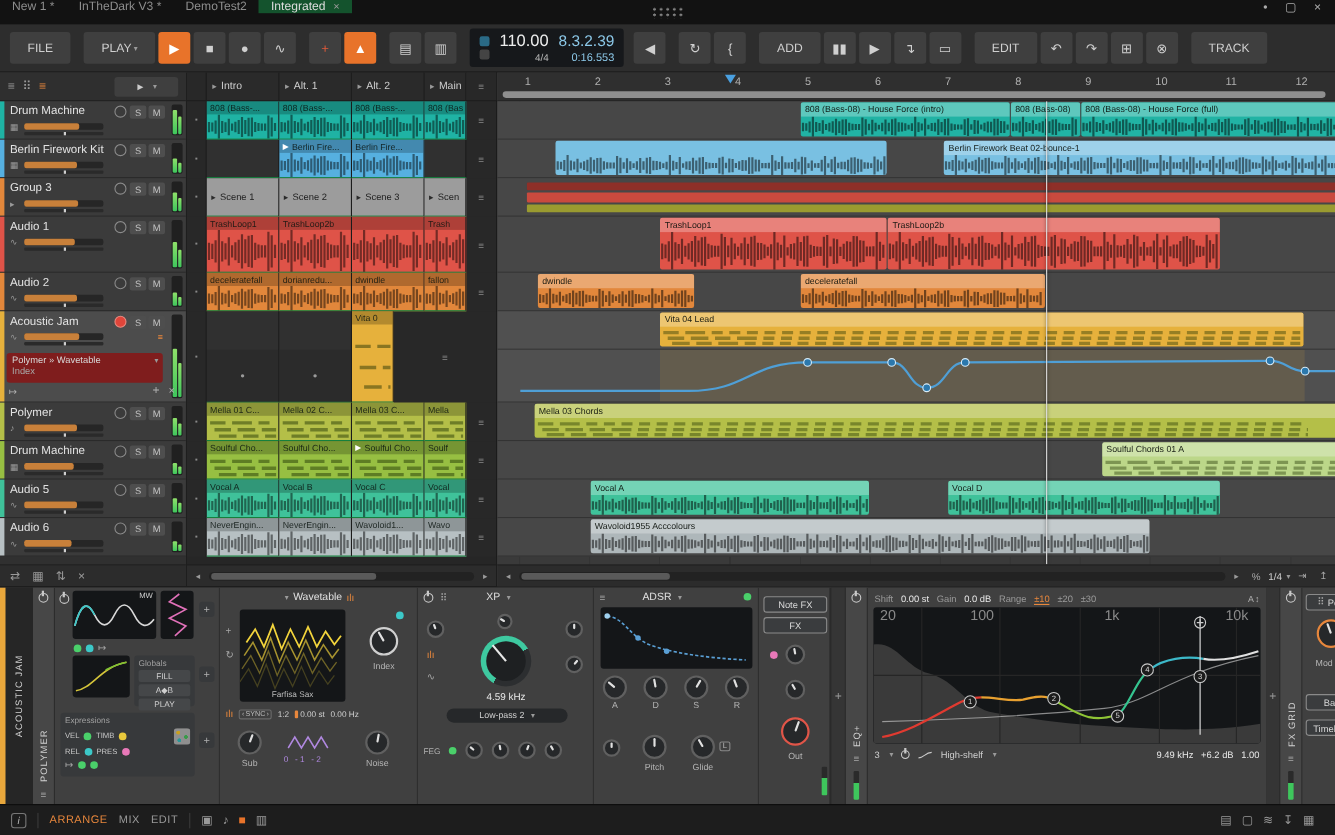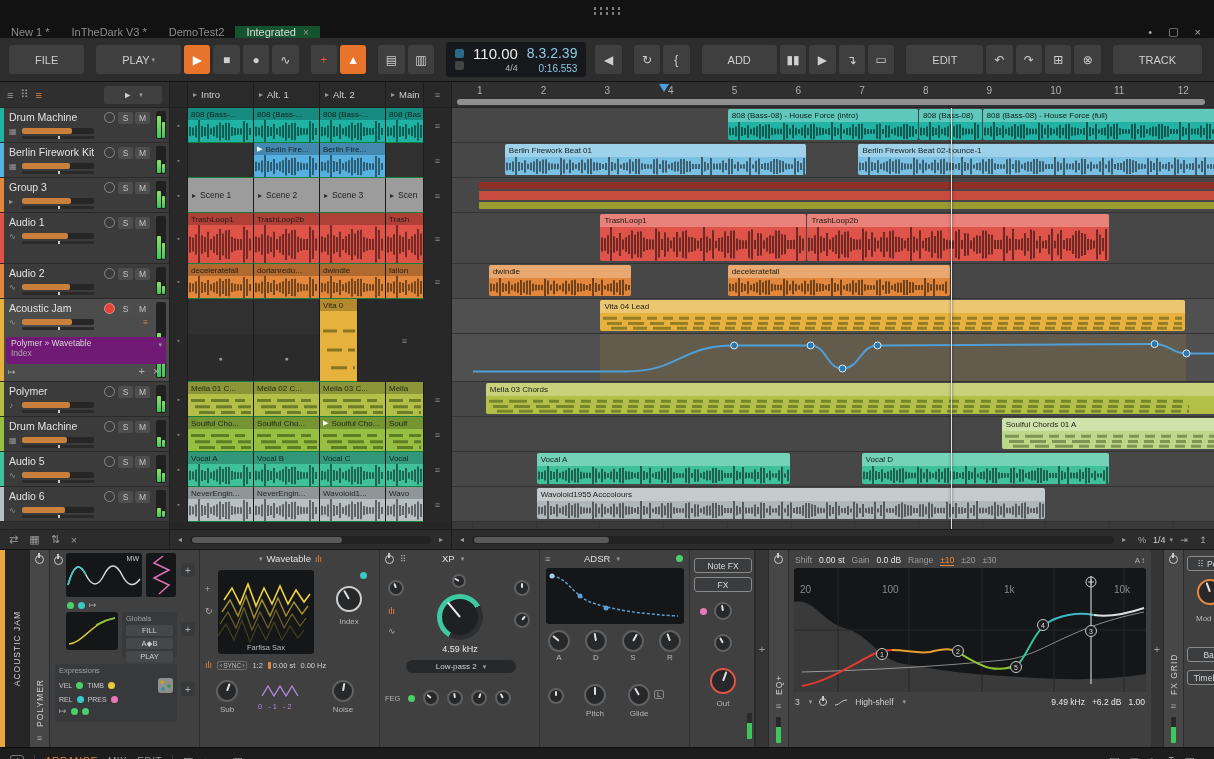--- a/index.html
+++ b/index.html
@@ -3,29 +3,29 @@
 <meta charset="utf-8">
 <style>
 *{box-sizing:border-box;margin:0;padding:0}
 html,body{width:1214px;height:759px;overflow:hidden}
 body{font-family:"Liberation Sans","DejaVu Sans",sans-serif;background:#1a1a1a;color:#c8c8c8;font-size:11px}
 #app{width:1214px;height:759px;display:flex;flex-direction:column;position:relative}
 button{border:none;cursor:default;font-family:inherit}
 svg{display:block}
 .flex1{flex:1}
 
-#titlebar{height:38px;background:#121212;display:flex;align-items:flex-end;flex:none;position:relative}
+#titlebar{height:22px;background:#121212;display:flex;align-items:flex-start;flex:none;position:relative}
 .tab{display:flex;align-items:center;gap:7px;padding:0 11px;font-size:11px;color:#8d8d8d}
 .tab.active{background:#14532d;color:#dddddd}
 .tab .tx{font-size:10px;color:#9a9a9a}
 #logo{position:absolute;left:592px;top:6px;width:30px;height:11px;background-image:radial-gradient(circle,#808080 1.1px,transparent 1.4px);background-size:6px 5px}
 #winctl{margin-left:auto;display:flex;align-items:center;gap:16px;padding:0 13px;color:#ababab;font-size:11px}
 
 #toolbar{height:44px;background:#2d2d2d;border-bottom:1px solid #141414;display:flex;align-items:center;padding:0 9px;flex:none}
-.tb{height:29px;background:#3f3f3f;border-radius:3px;display:flex;align-items:center;justify-content:center;padding:0 26px;font-size:11px;color:#cfcfcf;margin-right:3px}
+.tb{height:29px;background:#3f3f3f;border-radius:3px;display:flex;align-items:center;justify-content:center;padding:0 16px;font-size:11px;color:#cfcfcf;margin-right:3px}
 .tbi{width:29px;padding:0;font-size:12px}
 .tb.on{background:#e8732a;color:#fff}
 .tb .accentg{color:#e05a3a}
 .gap{margin-left:9px}
 .caret{font-size:7px;color:#9a9a9a;margin-left:2px}
 #display{height:35px;background:#16181b;border-radius:3px;display:flex;align-items:center;padding:3px 9px;margin:0 9px;gap:9px}
 .dtoggles{display:flex;flex-direction:column;gap:3px}
 .dtoggles span{width:9px;height:9px;border-radius:2px;background:#2a6a86}
 .dtoggles span:last-child{background:#444}
 .tempo-wrap,.pos-wrap{display:flex;flex-direction:column;align-items:flex-end;line-height:1}
@@ -50,21 +50,21 @@
 .tvol i{display:block;height:100%;background:#c8803a;border-radius:2px}
 .tpan{position:absolute;left:22px;top:28px;width:72px;height:3px;background:#2a2a2a;border-radius:1px}
 .tpan i{display:block;height:100%;width:2px;margin-left:50%;background:#cfcfcf}
 .tarm{position:absolute;right:54px;top:4px;width:11px;height:11px;border-radius:50%;border:1.5px solid #8a8a8a}
 .tarm.on{background:#e0453a;border-color:#e88a80}
 .tsm{position:absolute;top:4px;width:15px;height:12px;background:#4e4e4e;border-radius:2px;font-size:8.5px;color:#c3c3c3;text-align:center;line-height:12px}
 .tsm.s{right:36px}.tsm.m{right:19px}
 .routeic{position:absolute;right:21px;top:19px;font-size:8px;color:#e8873c}
 .tmeter{position:absolute;right:3px;top:3px;bottom:3px;width:10px;display:flex;gap:1px;align-items:flex-end;background:#202020;padding:1px;border-radius:2px}
 .tmeter i{flex:1;background:linear-gradient(to top,#3ec65c,#8fe06a);border-radius:1px;min-height:2px}
-.dslot{position:absolute;left:6px;top:38px;width:160px;height:27px;background:#701a75;border-radius:3px;padding:2px 5px;line-height:1.15}
+.dslot{position:absolute;left:6px;top:38px;width:142px;height:27px;background:#7f1d1d;border-radius:3px;padding:2px 5px;line-height:1.15}
 .dslot .l1{font-size:8.5px;color:#d8d8d8;white-space:nowrap;overflow:hidden}
 .dslot .l2{font-size:8.5px;color:#a8a8a8}
 .dslot .caret{position:absolute;right:4px;top:4px}
 .drow2{position:absolute;left:6px;top:68px;right:6px;height:12px;font-size:9px;color:#b0b0b0}
 .drow2 .route{position:absolute;left:2px;top:0}
 .drow2 .plus{position:absolute;right:18px;top:-2px;font-size:11px}
 .drow2 .close{position:absolute;right:4px;top:-1px;font-size:10px}
 #tp-foot{height:20px;flex:none;background:#2c2c2c;border-top:1px solid #222;display:flex;align-items:center;gap:11px;padding:0 9px;font-size:10px;color:#9a9a9a}
 
 #launcher{width:282px;flex:none;background:#262626;display:flex;flex-direction:column;border-right:1px solid #1c1c1c}
@@ -157,21 +157,21 @@
 .envknobs{position:absolute;left:8px;top:80px;right:8px;display:flex;justify-content:space-between}
 .envknobs>div{text-align:center;display:flex;flex-direction:column;align-items:center}
 .obtn{height:15px;border:1px solid #8a8a8a;border-radius:3px;font-size:8.5px;color:#d8d8d8;display:flex;align-items:center;justify-content:center;gap:3px;background:#3a3c3e}
 .badge{font-size:7px;border:1px solid #888;border-radius:2px;color:#bbb;padding:0 2px}
 .eqcontent{flex:1;display:flex;flex-direction:column;padding:2px 4px}
 .eqhead{height:16px;display:flex;align-items:center;gap:7px;font-size:8.5px;padding:0 2px}
 .lab{color:#9a9a9a}.val{color:#e8e8e8}
 .val.orange{color:#e8873c;border-bottom:1px solid #e8873c}
 .eqauto{margin-left:auto;color:#b0b0b0;font-size:8px;display:flex;gap:1px}
 .eqdisp{position:relative;width:352px;height:124px;margin:0 auto}
-.eqfl{position:absolute;top:16px;font-size:10px;color:#8a8a8a}
+.eqfl{position:absolute;top:0;font-size:13px;color:#8a8a8a}
 .eqpt{position:absolute;width:12px;height:12px;border:1px solid #c8c8c8;border-radius:50%;background:#1c1c1c;color:#ddd;font-size:7px;display:flex;align-items:center;justify-content:center}
 .eqfoot{height:16px;display:flex;align-items:center;gap:7px;font-size:8.5px;padding:0 2px;color:#cfcfcf;margin-top:2px}
 .pwr.sm{width:8px;height:8px}
 .stripmeter{width:5px;height:26px;background:linear-gradient(to top,#3ec65c 60%,#2a2a2a 60%);border-radius:1px}
 .fxgc{flex:1;display:flex;flex-direction:column;align-items:center;gap:8px;padding:6px 3px;position:relative}
 .fxg{flex:1;overflow:hidden}
 
 #statusbar{height:28px;flex:none;background:#1d1d1d;border-top:1px solid #0e0e0e;display:flex;align-items:center;gap:10px;padding:0 10px;font-size:10px}
 .sbinfo{width:14px;height:14px;border:1px solid #777;border-radius:3px;color:#bbb;display:flex;align-items:center;justify-content:center;font-size:9px;font-style:italic}
 .vdiv{width:1px;height:14px;background:#3a3a3a}
@@ -915,21 +915,20 @@
               <div class="aclab">808 (Bass-08) - House Force (full)</div>
               <div class="acbody">
                 <svg width="250.615" height="19">
                   <path d="M2,5.6V13.4M5,6.1V12.9M8,4.5V14.5M11,0.0V19.0M14,5.0V14.0M17,5.9V13.1M20,3.3V15.7M23,6.8V12.2M26,5.5V13.5M29,4.3V14.7M32,2.0V17.0M35,4.2V14.8M38,2.6V16.4M41,2.3V16.7M44,5.7V13.3M47,6.5V12.5M50,6.8V12.2M53,6.8V12.2M56,0.8V18.2M59,2.4V16.6M62,6.5V12.5M65,2.8V16.2M68,5.7V13.3M71,7.3V11.7M74,5.6V13.4M77,2.7V16.3M80,5.7V13.3M83,2.3V16.7M86,1.8V17.2M89,5.2V13.8M92,5.4V13.6M95,6.1V12.9M98,7.3V11.7M101,6.0V13.0M104,0.0V19.0M107,5.1V13.9M110,6.3V12.7M113,1.7V17.3M116,7.4V11.6M119,5.9V13.1M122,5.5V13.5M125,2.3V16.7M128,4.8V14.2M131,2.1V16.9M134,1.8V17.2M137,6.2V12.8M140,6.9V12.1M143,7.2V11.8M146,7.2V11.8M149,2.3V16.7M152,1.4V17.6M155,7.0V12.0M158,3.2V15.8M161,3.5V15.5M164,7.2V11.8M167,5.7V13.3M170,4.5V14.5M173,4.7V14.3M176,1.9V17.1M179,2.0V17.0M182,4.0V15.0M185,4.2V14.8M188,7.1V11.9M191,7.1V11.9M194,6.9V12.1M197,0.0V19.0M200,4.8V14.2M203,6.3V12.7M206,1.0V18.0M209,6.5V12.5M212,6.8V12.2M215,6.3V12.7M218,3.4V15.6M221,6.0V13.0M224,1.4V17.6M227,2.0V17.0M230,7.3V11.7M233,4.8V14.2M236,7.4V11.6M239,7.2V11.8M242,4.2V14.8M245,0.8V18.2M248,7.5V11.5" stroke="rgba(0,0,0,0.5)" stroke-width="2" fill="none"></path>
                 </svg>
               </div>
             </div>
           </div>
           <div class="arow" style="height: 35px;">
             <div class="aclip" style="left: 52.85px; width: 301.575px; background: rgb(121, 192, 226);">
-              <div class="aclab">Berlin Firework Beat 01</div>
               <div class="acbody">
                 <svg width="301.575" height="19">
                   <path d="M2,5.6V13.4M5,6.1V12.9M8,4.5V14.5M11,0.0V19.0M14,5.0V14.0M17,5.9V13.1M20,3.3V15.7M23,6.8V12.2M26,5.5V13.5M29,4.3V14.7M32,2.0V17.0M35,4.2V14.8M38,2.6V16.4M41,2.3V16.7M44,5.7V13.3M47,6.5V12.5M50,6.8V12.2M53,6.8V12.2M56,0.8V18.2M59,2.4V16.6M62,6.5V12.5M65,2.8V16.2M68,5.7V13.3M71,7.3V11.7M74,5.6V13.4M77,2.7V16.3M80,5.7V13.3M83,2.3V16.7M86,1.8V17.2M89,5.2V13.8M92,5.4V13.6M95,6.1V12.9M98,7.3V11.7M101,6.0V13.0M104,0.0V19.0M107,5.1V13.9M110,6.3V12.7M113,1.7V17.3M116,7.4V11.6M119,5.9V13.1M122,5.5V13.5M125,2.3V16.7M128,4.8V14.2M131,2.1V16.9M134,1.8V17.2M137,6.2V12.8M140,6.9V12.1M143,7.2V11.8M146,7.2V11.8M149,2.3V16.7M152,1.4V17.6M155,7.0V12.0M158,3.2V15.8M161,3.5V15.5M164,7.2V11.8M167,5.7V13.3M170,4.5V14.5M173,4.7V14.3M176,1.9V17.1M179,2.0V17.0M182,4.0V15.0M185,4.2V14.8M188,7.1V11.9M191,7.1V11.9M194,6.9V12.1M197,0.0V19.0M200,4.8V14.2M203,6.3V12.7M206,1.0V18.0M209,6.5V12.5M212,6.8V12.2M215,6.3V12.7M218,3.4V15.6M221,6.0V13.0M224,1.4V17.6M227,2.0V17.0M230,7.3V11.7M233,4.8V14.2M236,7.4V11.6M239,7.2V11.8M242,4.2V14.8M245,0.8V18.2M248,7.5V11.5M251,3.7V15.3M254,1.6V17.4M257,7.0V12.0M260,6.1V12.9M263,6.1V12.9M266,4.3V14.7M269,2.1V16.9M272,1.9V17.1M275,3.3V15.7M278,3.9V15.1M281,6.6V12.4M284,6.7V12.3M287,7.3V11.7M290,1.3V17.7M293,4.0V15.0M296,5.9V13.1M299,1.1V17.9" stroke="rgba(0,0,0,0.5)" stroke-width="2" fill="none"></path>
                 </svg>
               </div>
             </div>
             <div class="aclip" style="left: 406.385px; width: 374.83px; background: rgb(121, 192, 226);">
               <div class="aclab">Berlin Firework Beat 02-bounce-1</div>
               <div class="acbody">
                 <svg width="374.83000000000004" height="19">

